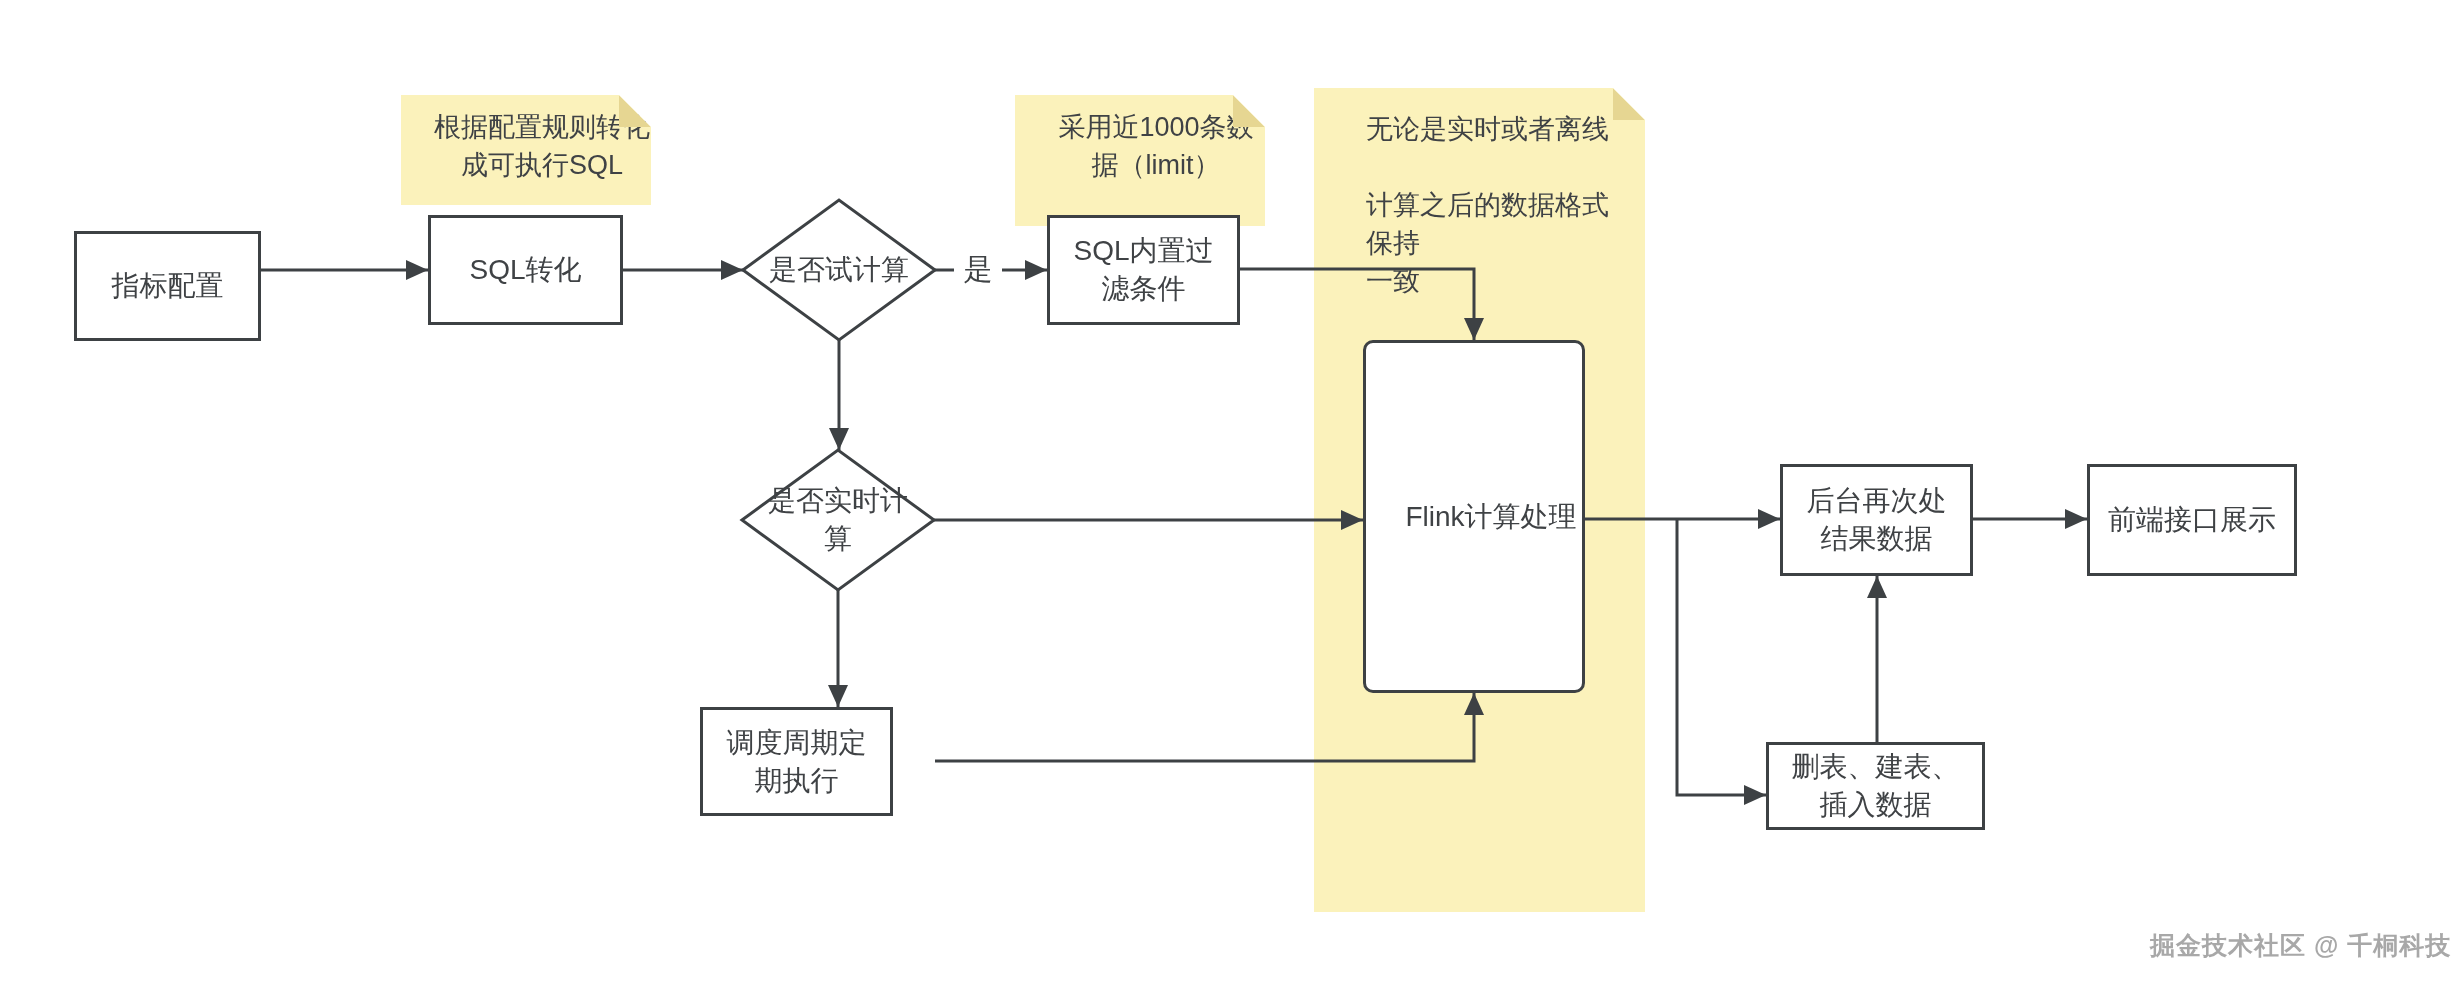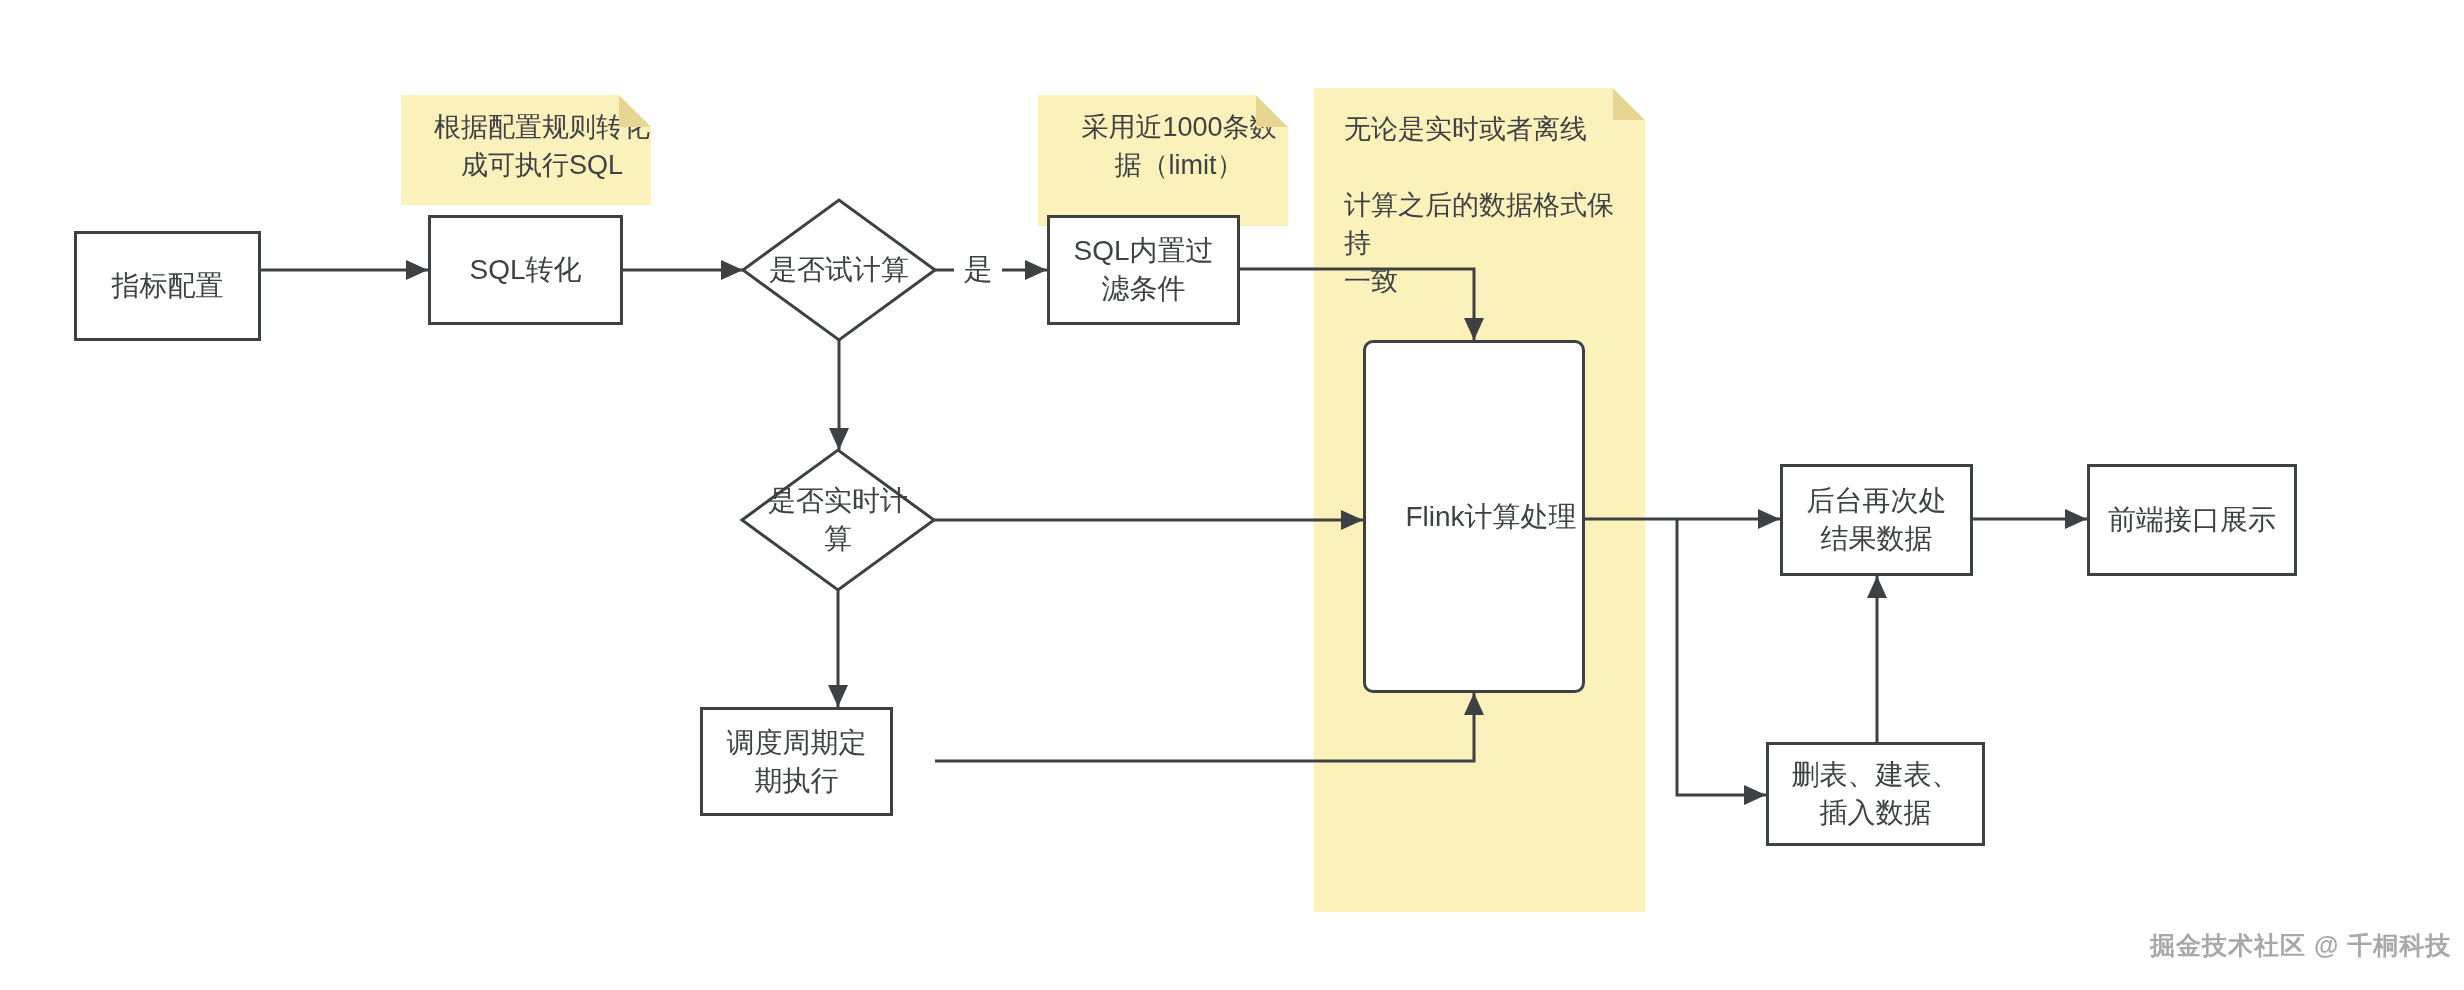--- a/index.html
+++ b/index.html
@@ -25,21 +25,21 @@
   .note{position:absolute;background:var(--note_bg);z-index:1;box-sizing:border-box;}
   .note.front{z-index:3;}
   .note::before{ 
     content:"";position:absolute;top:0;right:0;width:0;height:0;
     border-top:32px solid transparent;border-left:32px solid var(--note_fold);}
   .note::after{ 
     content:"";position:absolute;top:0;right:0;width:0;height:0;
     border-top:32px solid var(--canvas_bg);border-left:32px solid transparent;}
   .note .note-text{font-size:27px;line-height:38px;color:var(--text);white-space:pre-line;}
   .note.centered .note-text{text-align:center;padding-top:13px;margin-left:32px;}
-  .note.bignote .note-text{text-align:left;padding:22px 24px 0 30px;}
+  .note.bignote .note-text{text-align:left;padding:22px 24px 0 30px;margin-left:22px;}
   
   .edge-label{position:absolute;z-index:3;background:var(--canvas_bg);display:flex;
     align-items:center;justify-content:center;font-size:29px;color:var(--text);}
   
   .watermark{position:absolute;z-index:4;font-size:25px;font-weight:bold;color:var(--watermark);
     text-shadow:2px 2px 0 #ffffff;letter-spacing:1px;white-space:nowrap;}
 </style>
 </head>
 <body>
 
@@ -71,21 +71,21 @@
     <line x1="1877" y1="742" x2="1877" y2="576" marker-end="url(#arr)"></line>
     <line x1="1973" y1="519" x2="2087" y2="519" marker-end="url(#arr)"></line>
     <polygon class="diamond" points="743,270 839,200 935,270 839,340"></polygon>
     <polygon class="diamond" points="742,520 838,450 934,520 838,590"></polygon>
   </svg>
 
   <div class="note centered front" style="left:401px;top:95px;width:250px;height:110px;">
     <div class="note-text">根据配置规则转化
 成可执行SQL</div>
   </div>
-  <div class="note centered front" style="left:1038px;top:95px;width:250px;height:131px;">
+  <div class="note centered front" style="left:1015px;top:95px;width:250px;height:131px;">
     <div class="note-text">采用近1000条数
 据（limit）</div>
   </div>
 
   <div class="box" style="left:74px;top:215px;width:187px;height:110px;margin-top:16px;">
     <span class="label">指标配置</span>
   </div>
   <div class="box" style="left:1047px;top:215px;width:193px;height:110px;">
     <span class="label">SQL内置过
 滤条件</span>
@@ -100,21 +100,21 @@
   <div class="box rounded" style="left:1363px;top:340px;width:222px;height:353px;">
     <span class="label">Flink计算处理</span>
   </div>
   <div class="box" style="left:1780px;top:464px;width:193px;height:112px;">
     <span class="label">后台再次处
 结果数据</span>
   </div>
   <div class="box" style="left:2087px;top:464px;width:210px;height:112px;">
     <span class="label">前端接口展示</span>
   </div>
-  <div class="box" style="left:1766px;top:742px;width:219px;height:104px;">
+  <div class="box" style="left:1766px;top:742px;width:219px;height:88px;">
     <span class="label">删表、建表、
 插入数据</span>
   </div>
 
   <div class="dlabel" style="left:743px;top:200px;width:192px;height:140px;">
     <span class="label">是否试计算</span>
   </div>
   <div class="dlabel" style="left:742px;top:450px;width:192px;height:140px;">
     <span class="label">是否实时计
 算</span>

